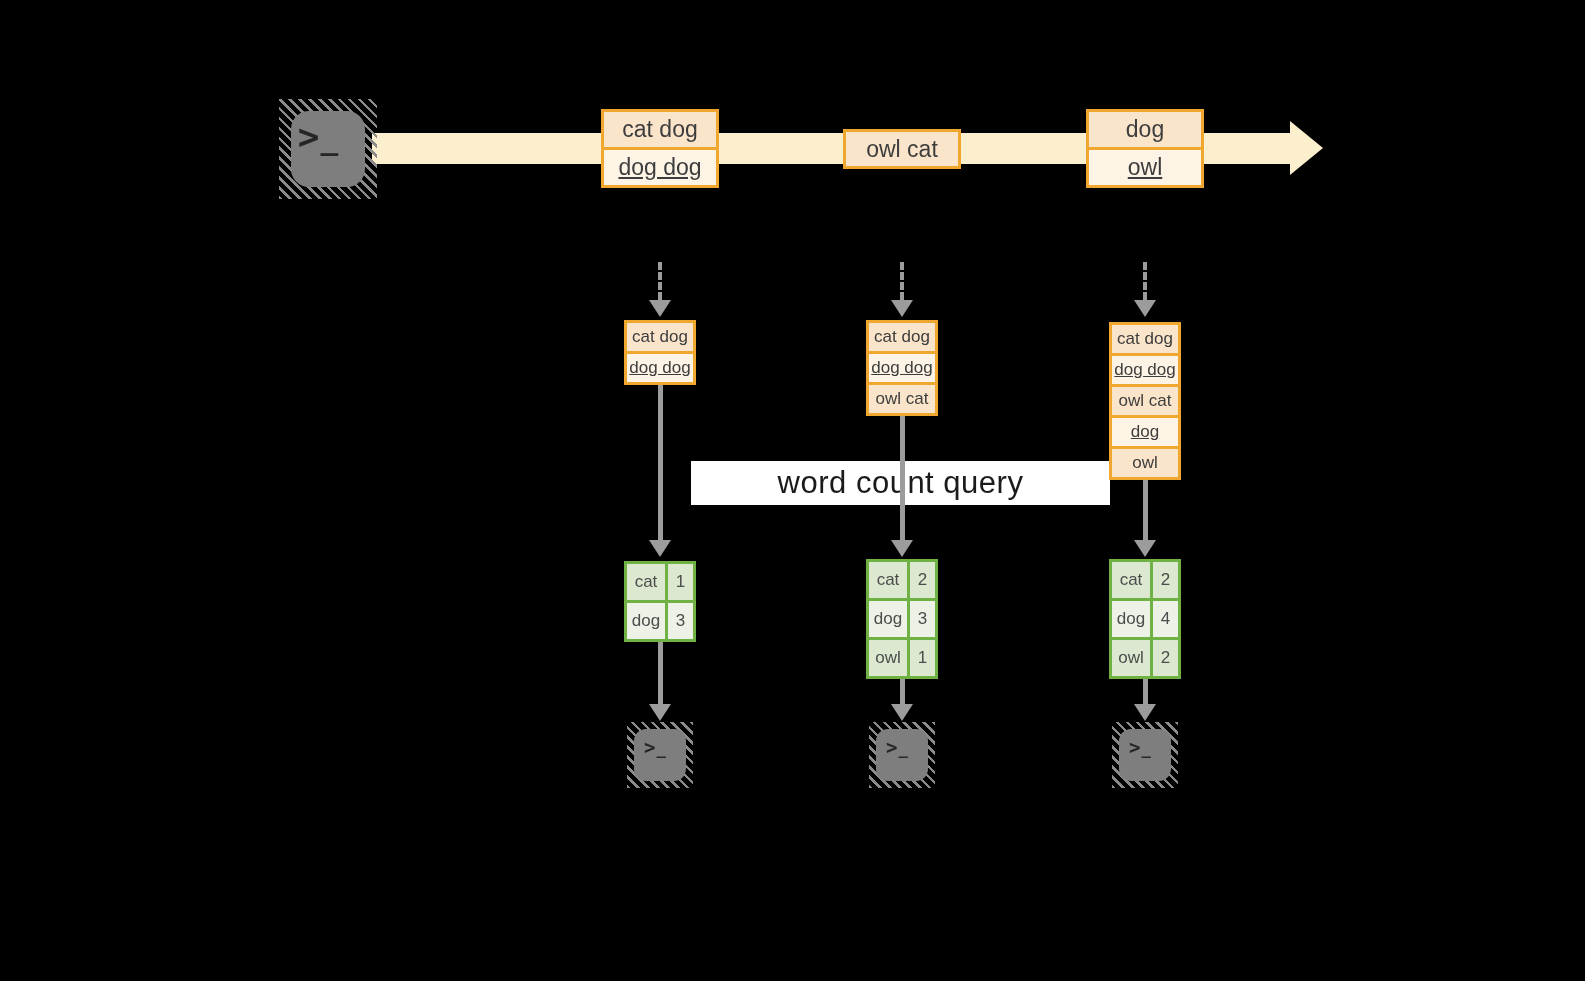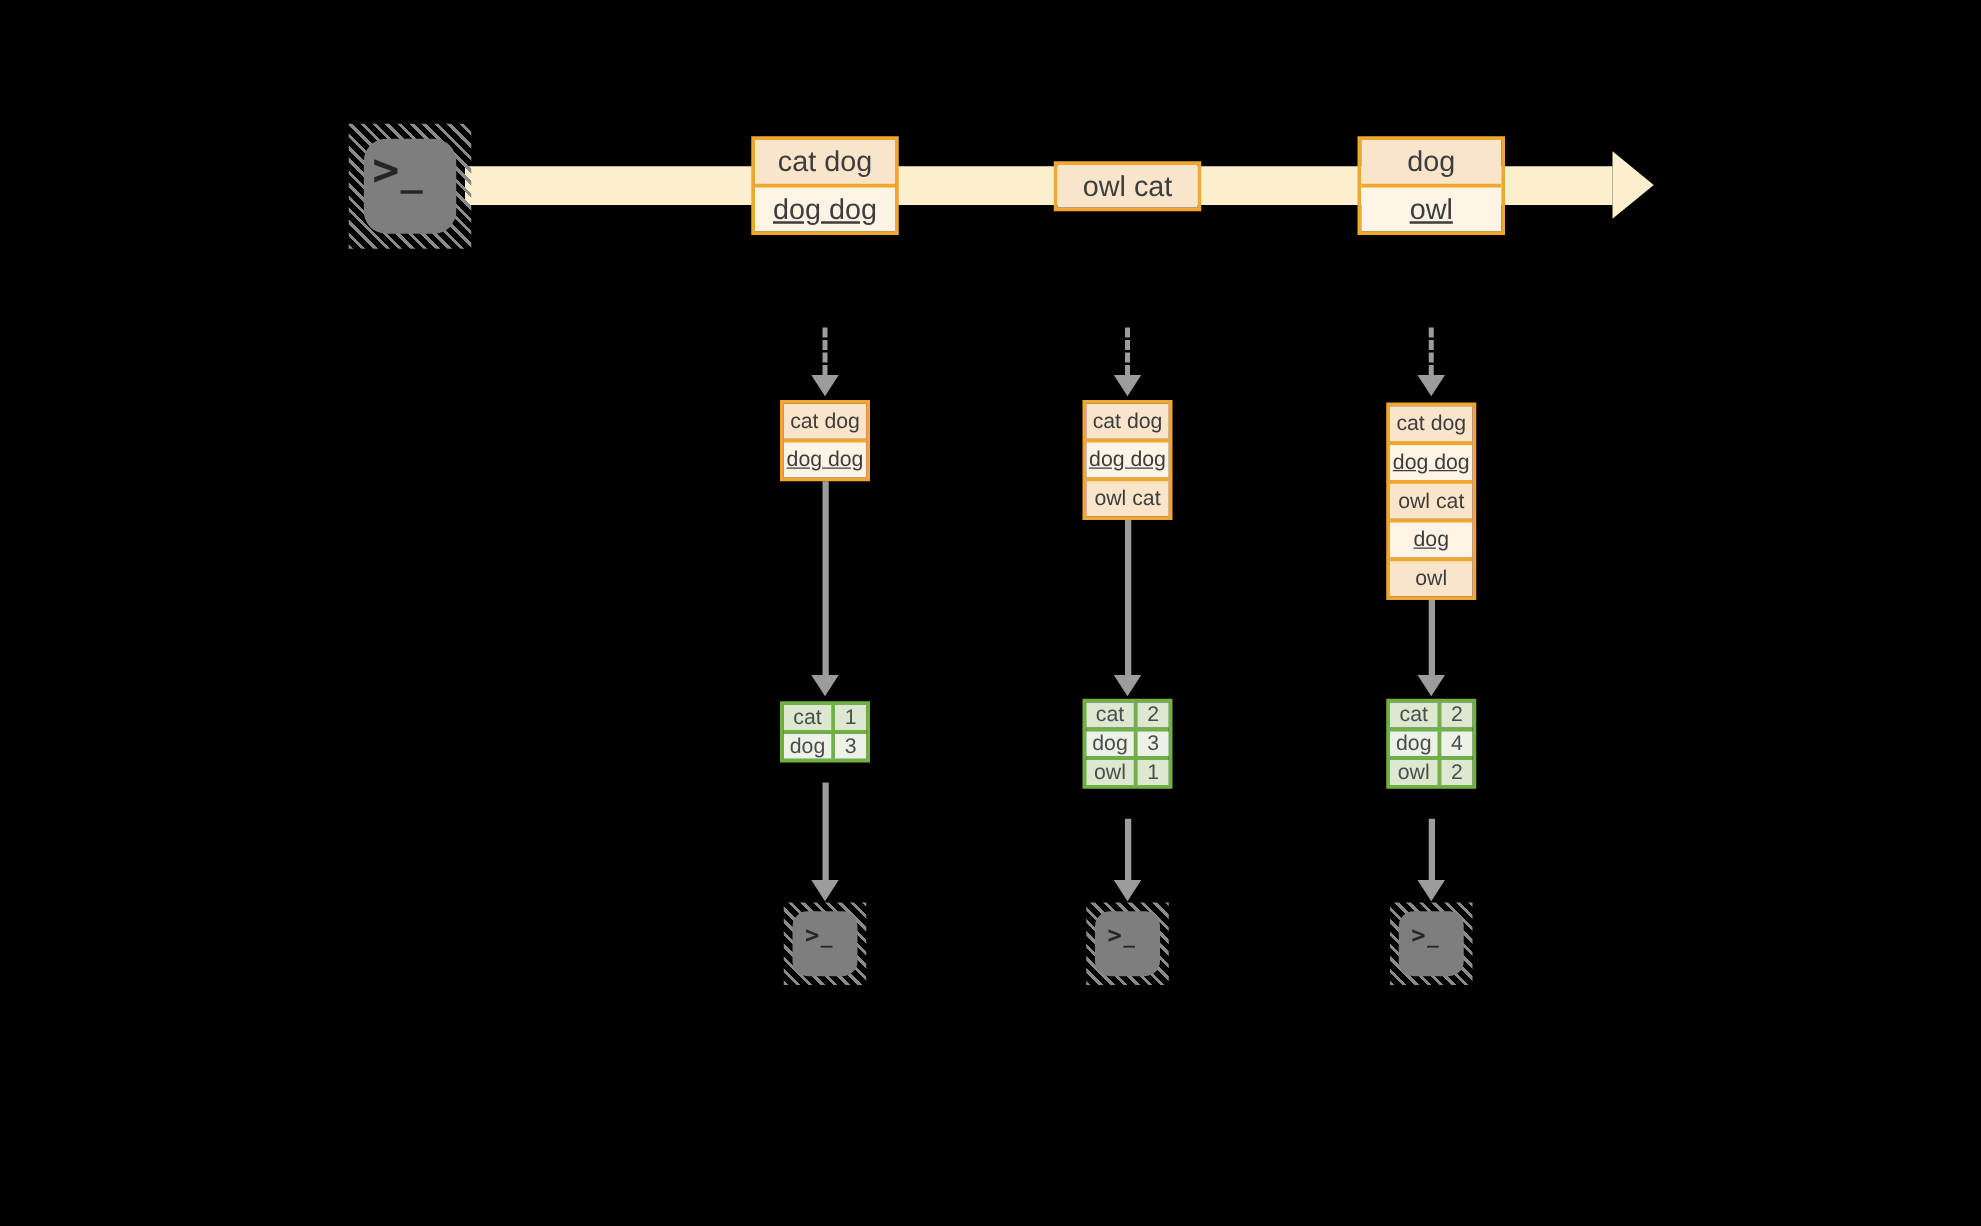--- a/index.html
+++ b/index.html
@@ -42,21 +42,21 @@
   .ocell{display:flex;align-items:center;justify-content:center;color:var(--textdark);}
   .ocell + .ocell{border-top:3px solid var(--orange);}
   .ocell.dark{background:var(--peach);}
   .ocell.light{background:var(--cream);text-decoration:underline;}
   .obox.big .ocell{height:35px;font-size:23px;}
   .obox.big1 .ocell{height:34px;font-size:23px;}
   .obox.small .ocell{height:28px;font-size:17px;}
 
   
   .gtable{border:3px solid var(--green);z-index:4;}
-  .grow{display:flex;height:20px;}
+  .grow{display:flex;height:36px;}
   .grow + .grow{border-top:3px solid var(--green);}
   .grow .gname{width:38px;border-right:3px solid var(--green);display:flex;align-items:center;justify-content:center;
     font-size:17px;color:#4C4C4C;}
   .grow .gnum{flex:1;display:flex;align-items:center;justify-content:center;font-size:17px;color:#4C4C4C;}
   .grow.dark .gname,.grow.dark .gnum{background:var(--gdark);}
   .grow.light .gname,.grow.light .gnum{background:var(--glight);}
 
   
   .vline{width:0;z-index:3;}
   .vline.solid{border-left:5px solid var(--gray);}
@@ -114,20 +114,23 @@
     <div class="ocell dark">owl cat</div>
   </div>
   <div class="abs obox small" style="left:1109px;top:322px;width:72px;">
     <div class="ocell dark">cat dog</div>
     <div class="ocell light">dog dog</div>
     <div class="ocell dark">owl cat</div>
     <div class="ocell light">dog</div>
     <div class="ocell dark">owl</div>
   </div>
 
+  <div class="abs banner" style="left:691px;top:461px;width:419px;height:44px;">
+    <span>word count query</span>
+  </div>
 
   <div class="abs vline solid" style="left:658px;top:385px;height:155px;"></div>
   <div class="abs vhead" style="left:649px;top:540px;"></div>
   <div class="abs vline solid" style="left:900px;top:416px;height:124px;"></div>
   <div class="abs vhead" style="left:891px;top:540px;"></div>
   <div class="abs vline solid" style="left:1143px;top:480px;height:60px;"></div>
   <div class="abs vhead" style="left:1134px;top:540px;"></div>
 
   <div class="abs gtable" style="left:624px;top:561px;width:72px;">
     <div class="grow dark">

